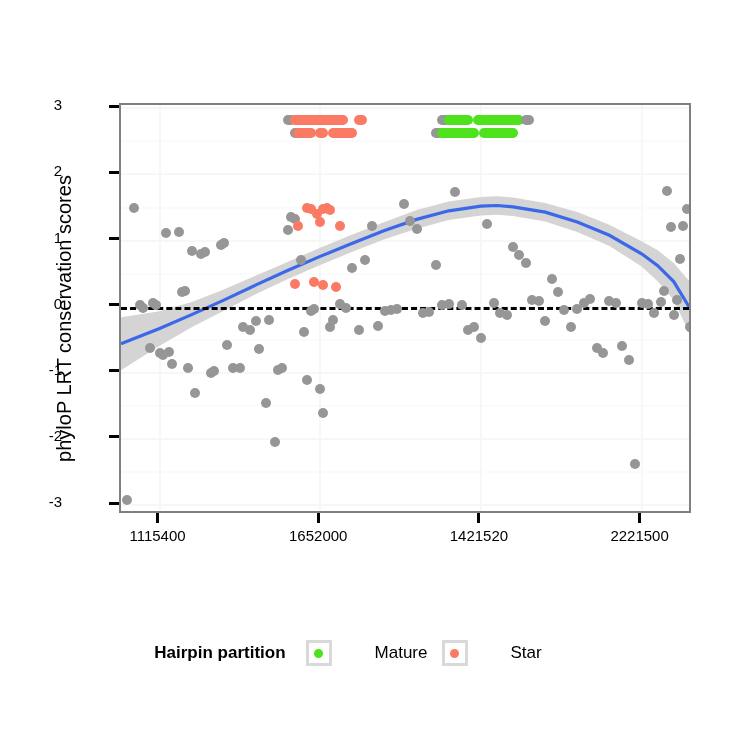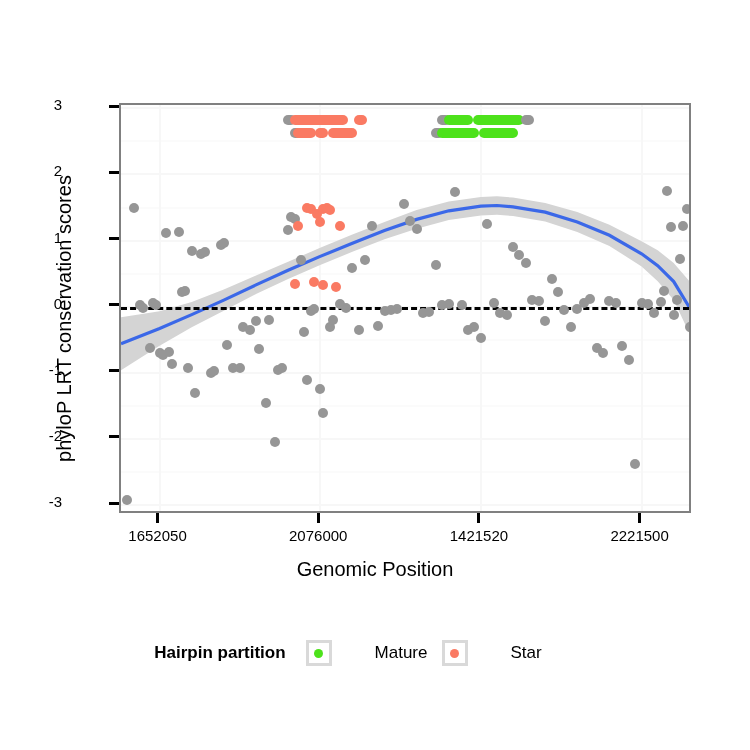--- a/index.html
+++ b/index.html
@@ -86,27 +86,26 @@
   .legend-dot{width:9px;height:9px;border-radius:50%;}
   .legend-label{font-size:17px;color:#000;margin-left:34px;}
 </style>
 </head>
 <body>
 
 <div id="root">
 
 
   <div class="y-axis-title">phyloP LRT conservation scores</div>
-  <div class="x-axis-title">Genomic Position</div>
 
   <div id="ticks-x">
       <div class="tick x" style="left: 156.062px;"></div>
-      <div class="tick-label x" style="left: 97.5618px;">1652050</div>
+      <div class="tick-label x" style="left: 97.5618px;">1115400</div>
       <div class="tick x" style="left: 316.736px;"></div>
-      <div class="tick-label x" style="left: 258.236px;">2076000</div>
+      <div class="tick-label x" style="left: 258.236px;">1652000</div>
       <div class="tick x" style="left: 477.41px;"></div>
       <div class="tick-label x" style="left: 418.91px;">1421520</div>
       <div class="tick x" style="left: 638.084px;"></div>
       <div class="tick-label x" style="left: 579.584px;">2221500</div>
     </div>
   <div id="ticks-y">
       <div class="tick y" style="top: 104.806px;"></div>
       <div class="tick-label y" style="top: 96.3065px;">3</div>
       <div class="tick y" style="top: 170.935px;"></div>
       <div class="tick-label y" style="top: 162.435px;">2</div>

